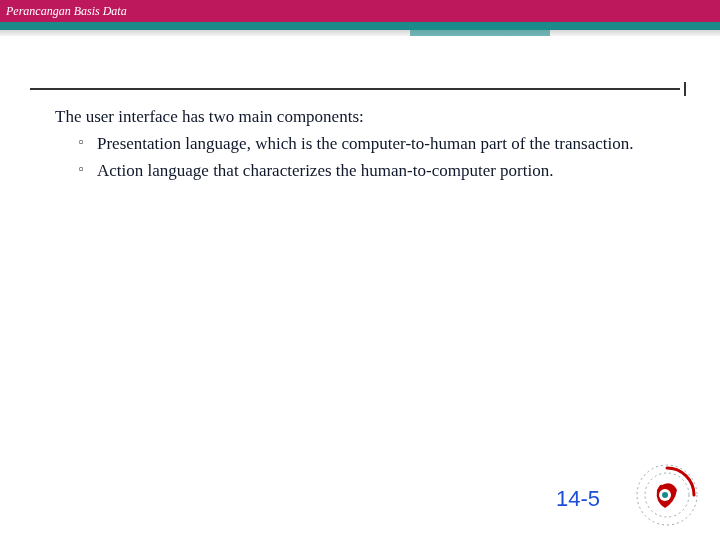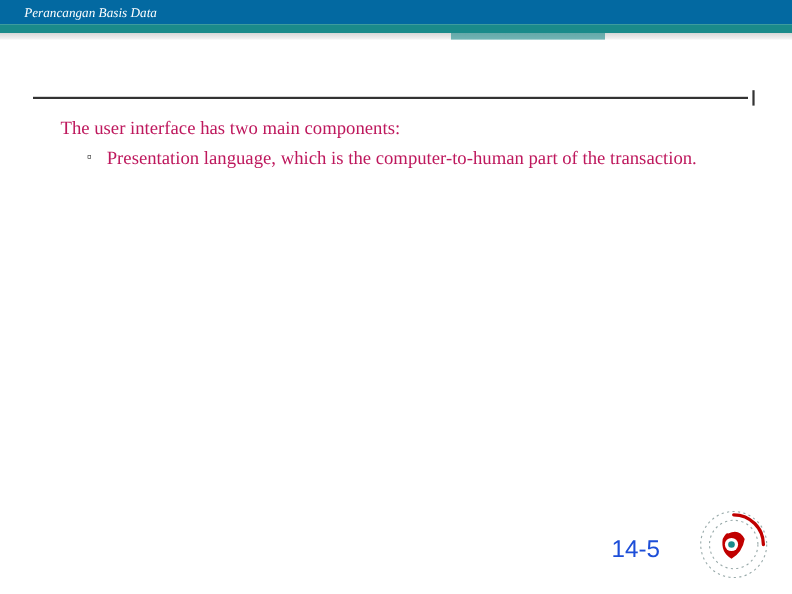--- a/index.html
+++ b/index.html
@@ -1,27 +1,27 @@
 <!DOCTYPE html>
 <html><head>
 <meta charset="utf-8">
 <style>
   * { box-sizing: border-box; margin: 0; padding: 0; }
   html, body { width: 720px; height: 540px; font-family: Georgia, 'Times New Roman', serif; background: #fff; overflow: hidden; }
   .slide { width: 720px; height: 540px; position: relative; background: #fff; }
-  .red-bar { width: 100%; height: 22px; background: #0369a1; display: flex; align-items: center; padding-left: 22px; }
+  .red-bar { width: 100%; height: 22px; background: #be185d; display: flex; align-items: center; padding-left: 6px; }
   .red-bar-text { color: #fff; font-style: italic; font-size: 12px; font-family: Georgia, serif; }
   .teal-bar { width: 100%; height: 8px; background: #1a8a8a; }
   .shadow-bar { width: 100%; height: 6px; background: linear-gradient(#bbb,#eee); opacity: .6; }
   .heading-wrap { position: relative; padding: 10px 0 0 30px; }
   .heading { font-size: 30px; color: #1f3b78; font-family: Georgia, serif; font-weight: normal; }
   .heading-underline { position: absolute; left: 30px; right: 40px; top: 52px; border-bottom: 2px solid #333; }
   .heading-underline::after { content:""; position:absolute; right:-6px; top:-6px; height:14px; border-right:2px solid #333; }
   .accent-stub { position: absolute; top: 30px; right: 170px; width: 140px; height: 6px; background: #1a8a8a; opacity:.6; }
-  .body { padding: 60px 55px 0 55px; font-family: 'Times New Roman', Times, serif; color: #be185d; font-size: 17px; line-height: 1.35; }
+  .body { padding: 60px 55px 0 55px; font-family: 'Times New Roman', Times, serif; color: #0f172a; font-size: 17px; line-height: 1.35; }
   .lead { margin-bottom: 4px; }
   .bullets { list-style: none; padding-left: 24px; }
   .bullets li { position: relative; padding-left: 18px; margin-bottom: 4px; }
   .bullets li::before { content: "▫"; position: absolute; left: 0; top: 0; color: #000; font-size: 12px; line-height: 1.6; }
   .page-num { position: absolute; bottom: 28px; right: 120px; font-family: Arial, Helvetica, sans-serif; font-size: 22px; color: #1d4ed8; }
   .logo { position: absolute; bottom: 10px; right: 18px; width: 70px; height: 70px; }
 </style>
 </head>
 <body>
 
@@ -36,20 +36,21 @@
   <div class="accent-stub"></div>
 
   <div class="heading-wrap">
     <div class="heading-underline"></div>
   </div>
 
   <div class="body">
     <p class="lead">The user interface has two main components:</p>
     <ul class="bullets">
       <li>Presentation language, which is the computer-to-human part of the transaction.</li>
+      <li>Action language that characterizes the human-to-computer portion.</li>
     </ul>
   </div>
 
   <div class="page-num">14-5</div>
 
   <div class="logo">
     <svg viewBox="0 0 70 70">
       <circle cx="35" cy="35" r="30" fill="none" stroke="#9aa" stroke-width="1" stroke-dasharray="2 3"></circle>
       <circle cx="35" cy="35" r="22" fill="none" stroke="#9aa" stroke-width="1" stroke-dasharray="2 3"></circle>
       <path d="M30 25 q10 -5 15 5 q-2 12 -12 18 q-10 -6 -8 -18 q3 -6 5 -5 z" fill="#c00000"></path>

